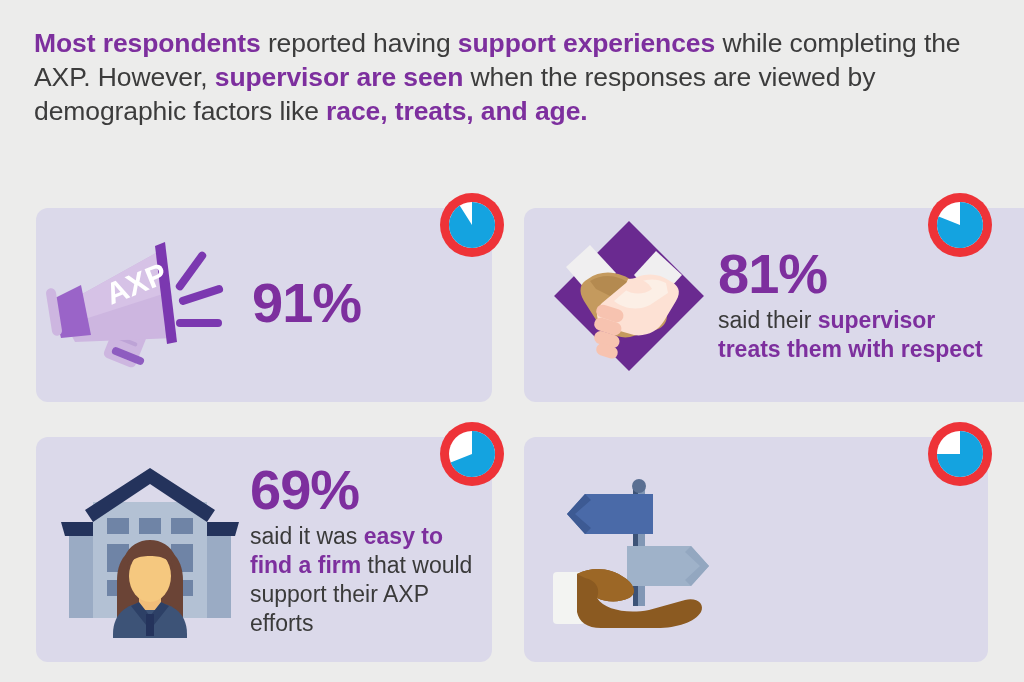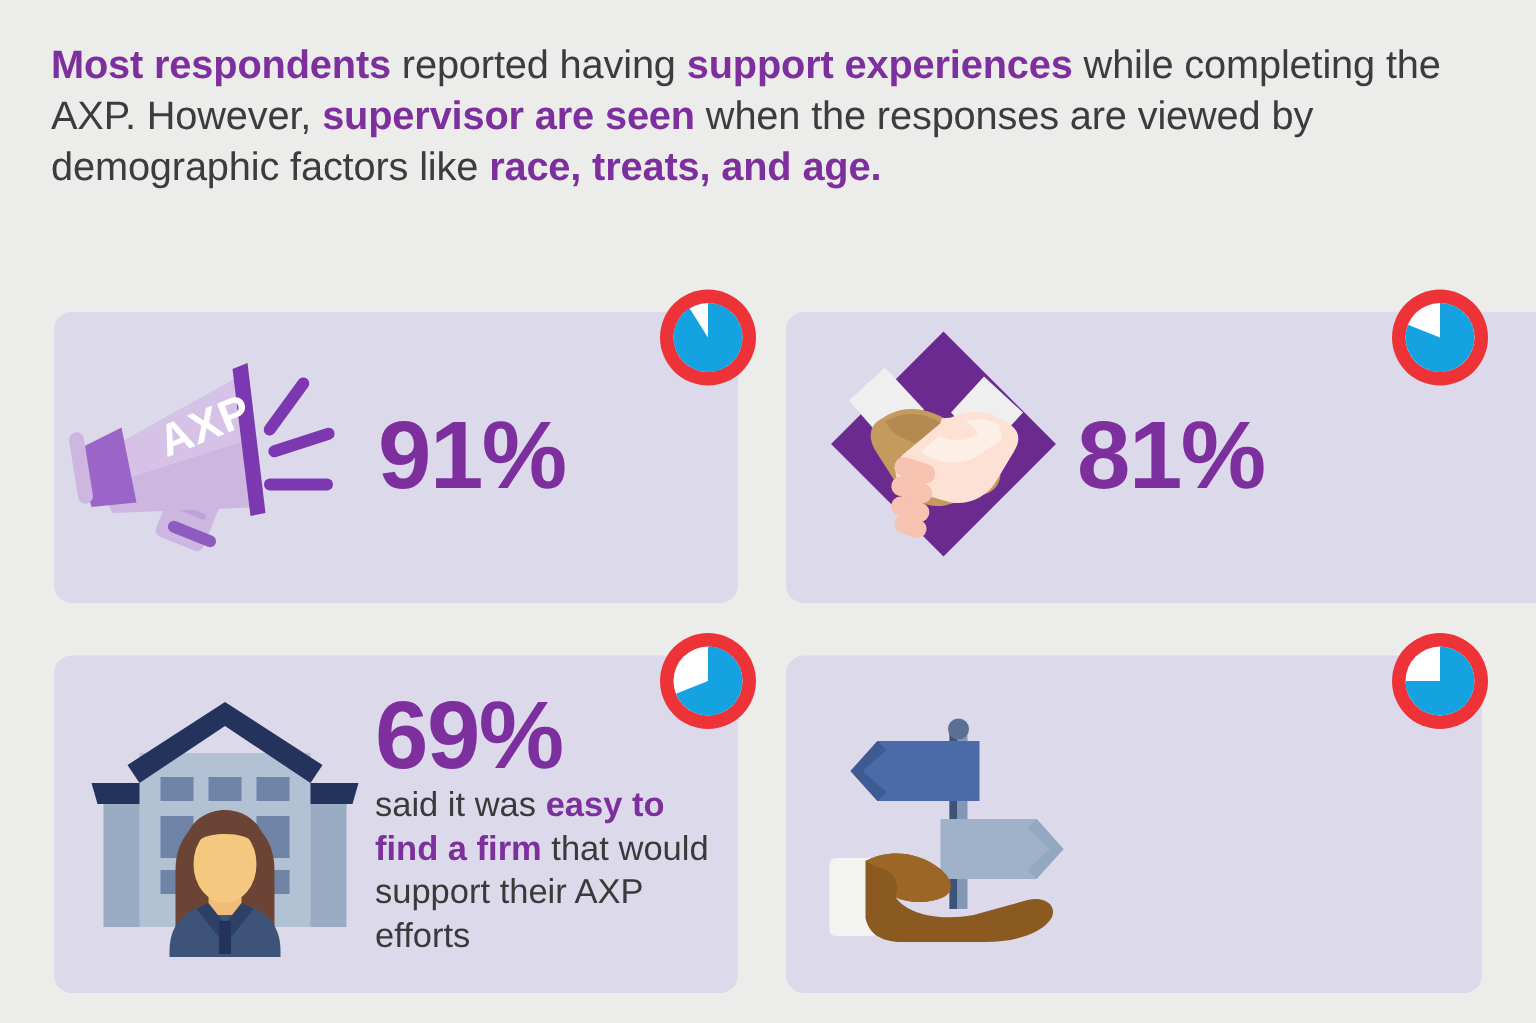--- a/index.html
+++ b/index.html
@@ -64,21 +64,21 @@
   #card-1 .icon-wrap { width: 178px; height: 168px; margin-left: 16px; }
   #card-2 .icon-wrap { width: 200px; height: 186px; margin-left: 14px; }
   #card-3 .icon-wrap { width: 196px; height: 178px; margin-left: 18px; }
 
   
   .stat-text {
     flex: 1 1 auto;
     padding-right: 14px;
   }
   .pct {
-    font-size: 64px;
+    font-size: 56px;
     line-height: 56px;
     font-weight: bold;
     color: #7d2f9e;
     letter-spacing: -1px;
     margin-bottom: 4px;
   }
   .desc {
     font-size: 23px;
     line-height: 29px;
     color: #3a3a3a;
@@ -177,20 +177,21 @@
         <g fill="#f7c3b0">
           <rect x="52" y="86" width="28" height="13" rx="6.5" transform="rotate(18 66 92)"></rect>
           <rect x="50" y="99" width="28" height="13" rx="6.5" transform="rotate(18 64 105)"></rect>
           <rect x="50" y="112" width="26" height="13" rx="6.5" transform="rotate(18 63 118)"></rect>
           <rect x="52" y="124" width="22" height="12" rx="6" transform="rotate(18 63 130)"></rect>
         </g>
       </svg>
     </div>
     <div class="stat-text">
       <div class="pct">81%</div>
+      <div class="desc"><span>said their </span><b>supervisor treats them with respect</b></div>
     </div>
   </div>
   <div class="badge">
     <svg width="50" height="50" viewBox="0 0 100 100">
       <circle cx="50" cy="50" r="46" fill="#ffffff"></circle>
       <path class="pie-slice" d="M50 50 L50 4 A46 46 0 1 1 7.23 33.07 Z" fill="#14a3e0"></path>
     </svg>
   </div>
 </div>
 

